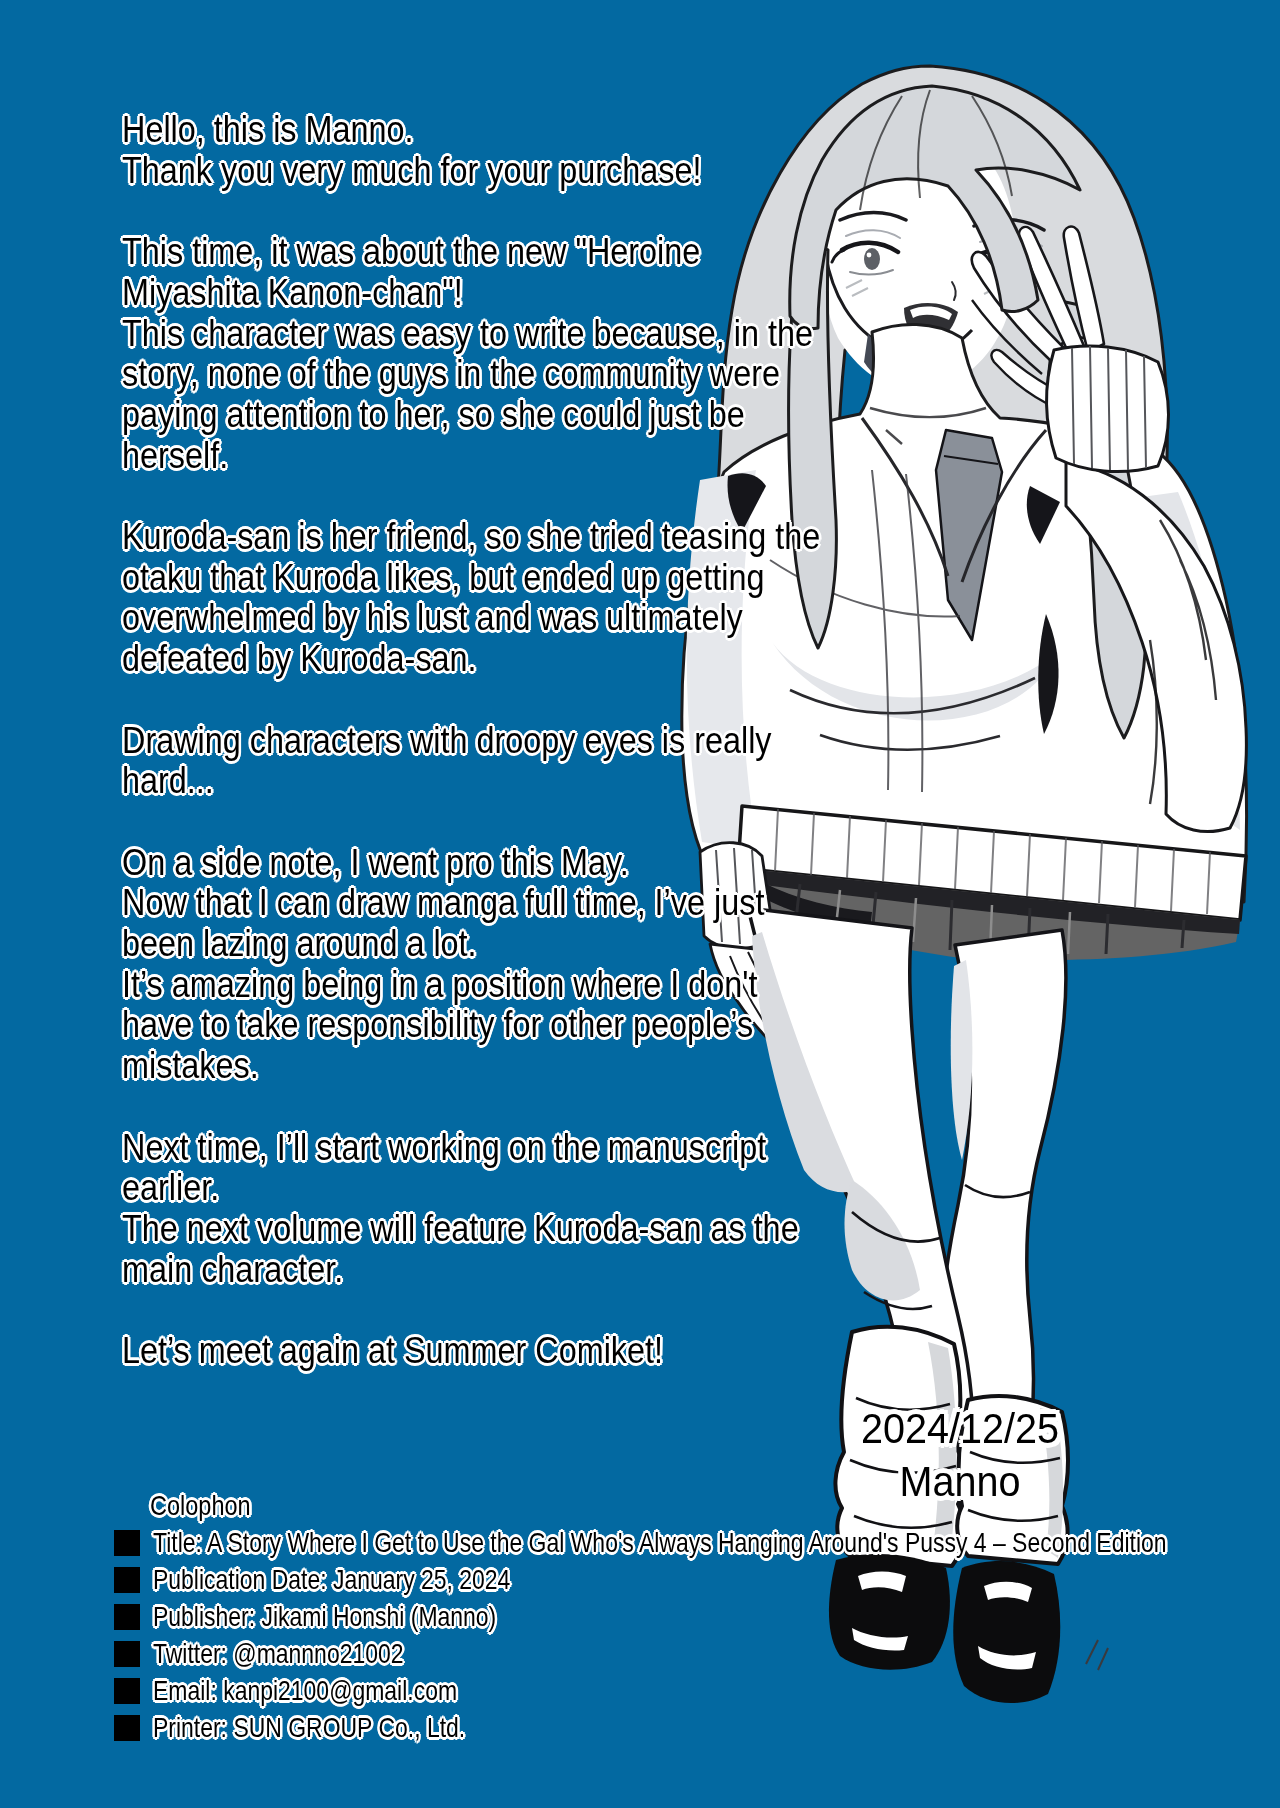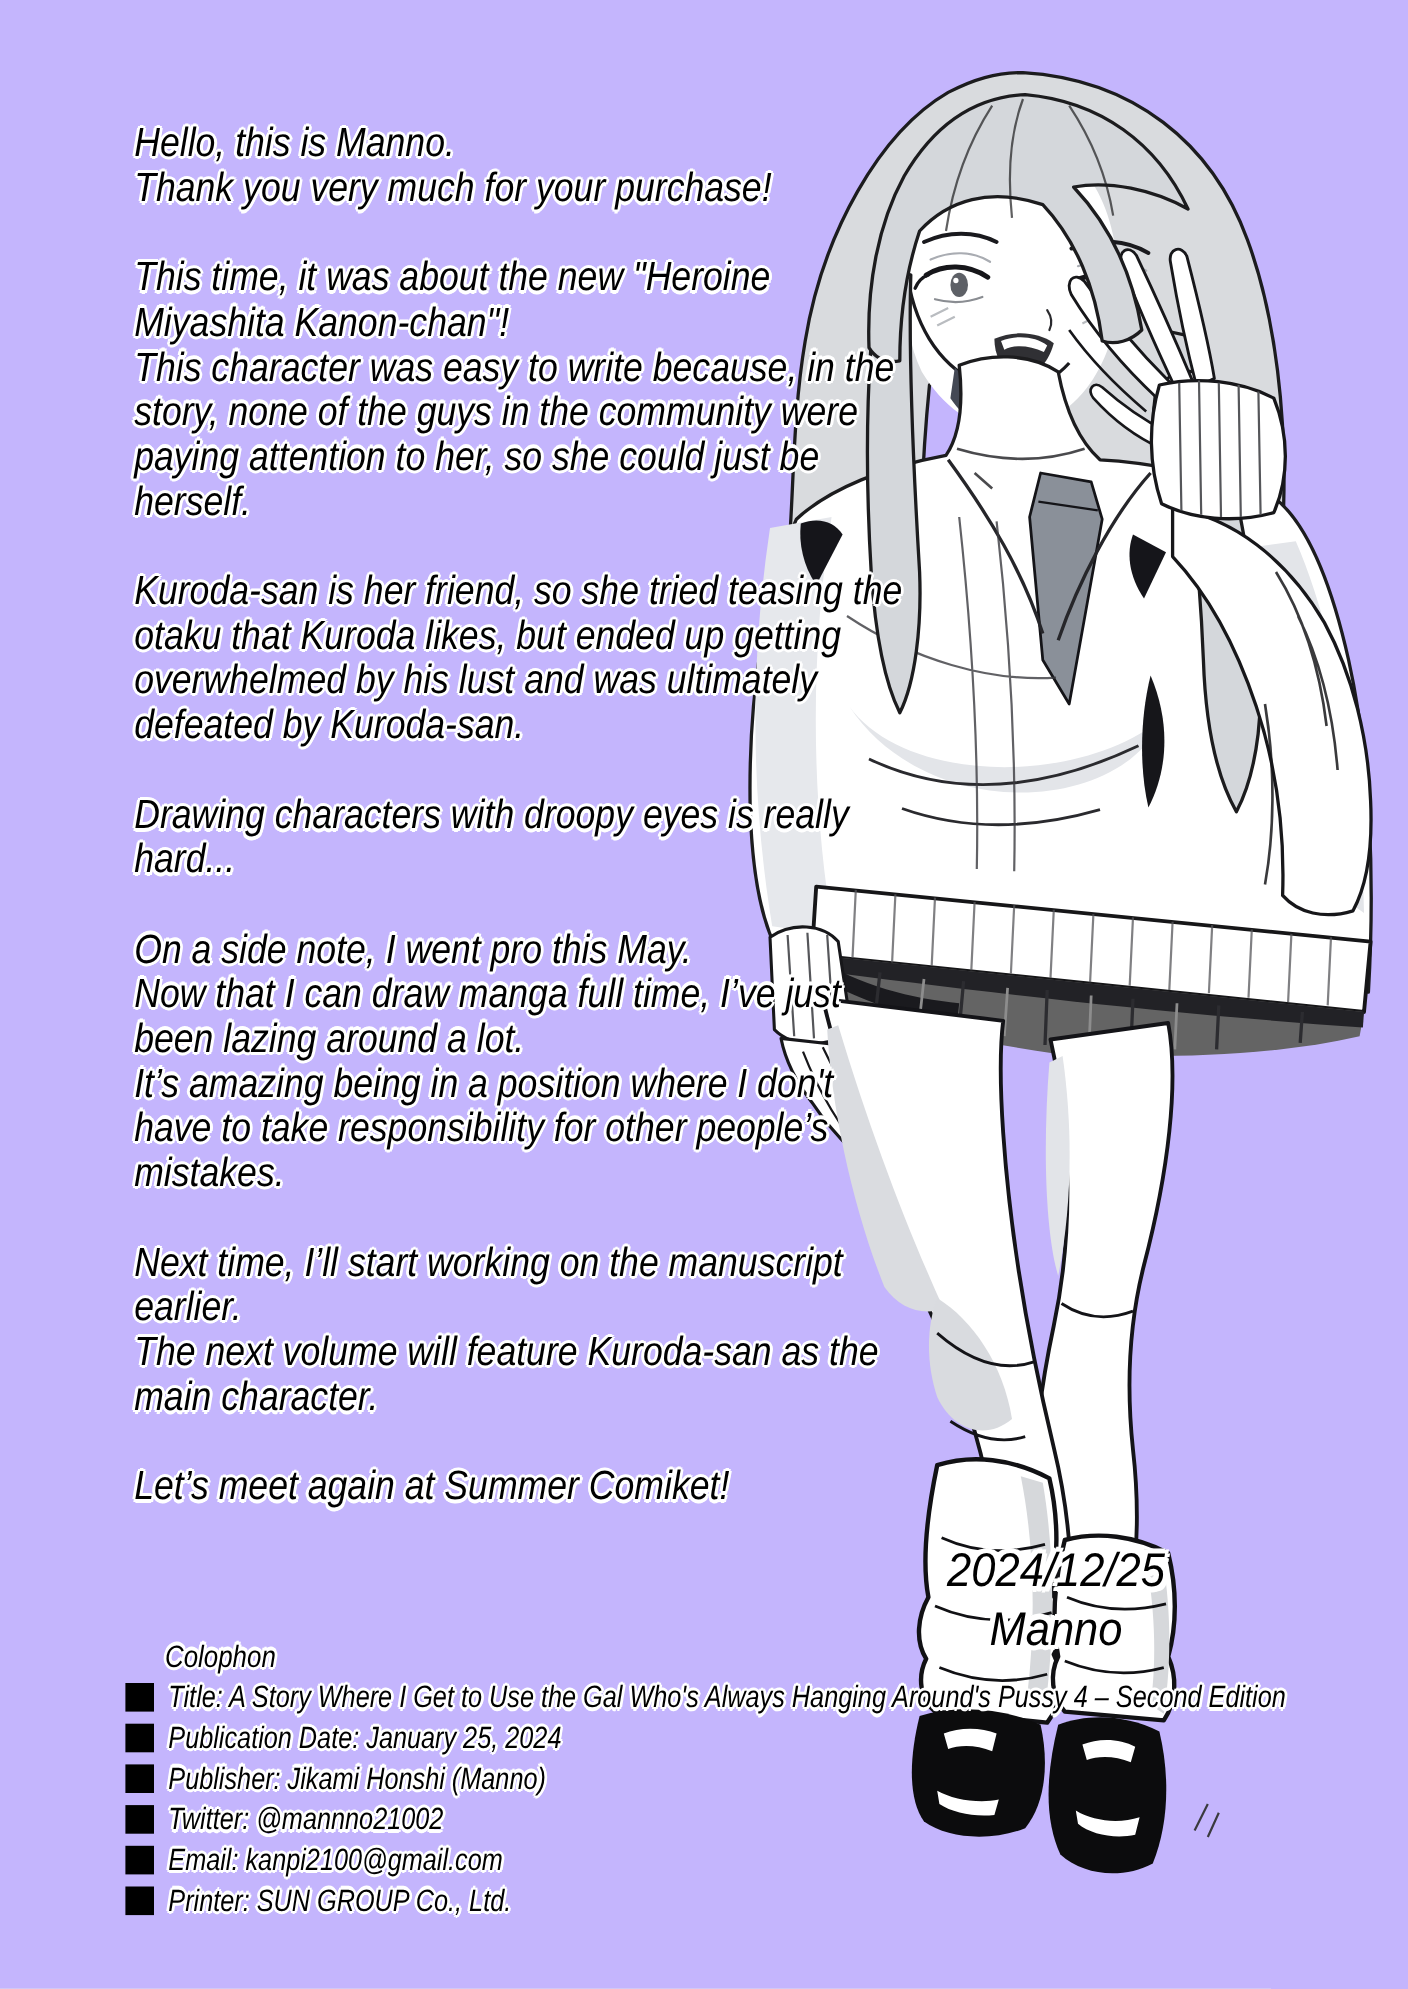--- a/index.html
+++ b/index.html
@@ -1,19 +1,19 @@
 <!DOCTYPE html>
 <html><head>
 <meta charset="utf-8">
 <style>
   html,body{margin:0;padding:0;background:#e8e8e8;}
   .page{
     position:relative;width:1280px;height:1808px;margin:0 auto;
-    background:#c4b5fd;overflow:hidden;
-    font-family:"Liberation Sans",sans-serif;color:#000;font-style:italic;
+    background:#0369a1;overflow:hidden;
+    font-family:"Liberation Sans",sans-serif;color:#000;
   }
   .illu{position:absolute;left:0;top:0;z-index:0;}
   .txt-outline{
     text-shadow:
       2px 0 #fff,-2px 0 #fff,0 2px #fff,0 -2px #fff,
       2px 2px #fff,-2px -2px #fff,2px -2px #fff,-2px 2px #fff,
       3px 0 #fff,-3px 0 #fff,0 3px #fff,0 -3px #fff;
   }
   .body-text{
     position:absolute;left:122px;top:110px;z-index:2;

